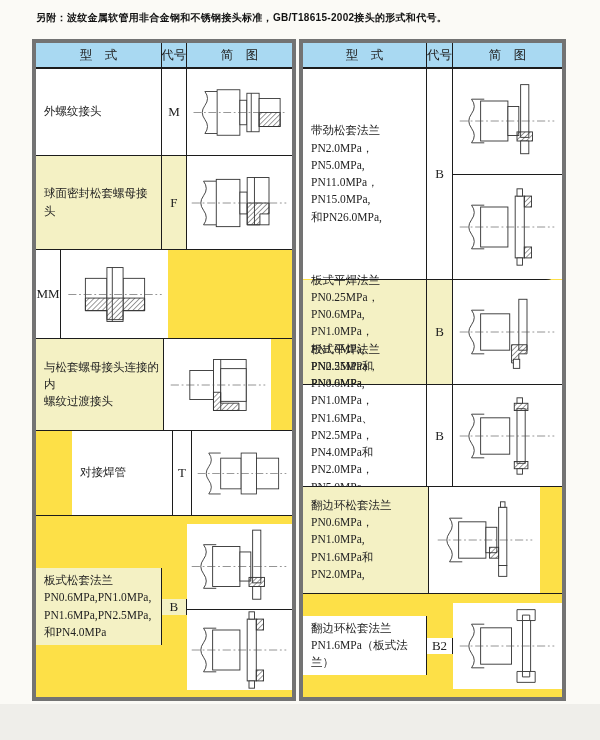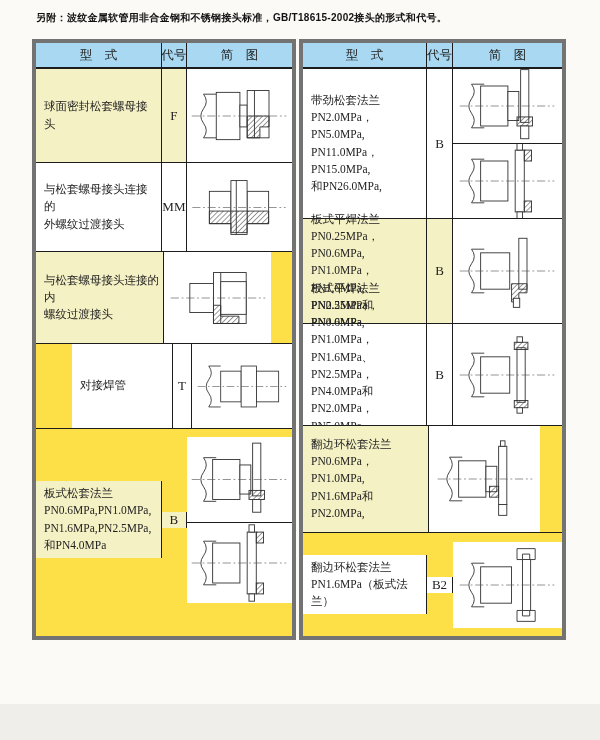--- a/index.html
+++ b/index.html
@@ -65,42 +65,60 @@
 <div class="page-title">另附：波纹金属软管用非合金钢和不锈钢接头标准，GB/T18615-2002接头的形式和代号。</div>
 
 <div class="tables">
   <div class="tbl tbl-left">
     <div class="thead">
       <div class="hcell hcell-type">型　式</div>
       <div class="hcell hcell-code">代号</div>
       <div class="hcell hcell-diag">简　图</div>
     </div>
     <div id="left-body">
+        <div class="row" style="height: 87px;">
+          <div class="cell-type">外螺纹接头</div>
+          <div class="cell-code">M</div>
+          <div class="cell-diag">
+            <div class="subdiag">
+              <svg class="diag" viewBox="0 0 110 88" width="100" height="77">
+                <path class="s" d="M16,20 q6,8 0,16 q-6,8 0,16 q6,8 0,16"></path>
+                <line class="s" x1="16" y1="20" x2="30" y2="20"></line>
+                <line class="s" x1="16" y1="68" x2="30" y2="68"></line>
+                <rect class="s f" x="30" y="18" width="26" height="52"></rect>
+                <rect class="s f" x="56" y="30" width="8" height="28"></rect>
+                <rect class="s f" x="64" y="22" width="14" height="44"></rect>
+                <line class="s" x1="69" y1="22" x2="69" y2="66"></line>
+                <rect class="s f" x="78" y="28" width="24" height="32"></rect>
+                <rect class="s h" x="78" y="44" width="24" height="16"></rect>
+                <line class="cl" x1="3" y1="44" x2="107" y2="44"></line>
+              </svg>
+            </div>
+          </div>
+        </div>
         <div class="row" style="height: 94px;">
           <div class="cell-type hl">球面密封松套螺母接头</div>
           <div class="cell-code hl">F</div>
           <div class="cell-diag">
             <div class="subdiag">
               <svg class="diag" viewBox="0 0 110 88" width="100" height="84">
                 <path class="s" d="M16,20 q6,8 0,16 q-6,8 0,16 q6,8 0,16"></path>
                 <line class="s" x1="16" y1="20" x2="30" y2="20"></line>
                 <line class="s" x1="16" y1="68" x2="30" y2="68"></line>
                 <rect class="s f" x="30" y="18" width="26" height="52"></rect>
                 <rect class="s f" x="56" y="32" width="8" height="24"></rect>
                 <rect class="s f" x="64" y="16" width="24" height="52"></rect>
                 <line class="s" x1="72" y1="16" x2="72" y2="68"></line>
                 <path class="s h" d="M64,44 h24 v12 h-10 v12 h-14 z"></path>
                 <line class="cl" x1="3" y1="44" x2="107" y2="44"></line>
               </svg>
             </div>
           </div>
         </div>
         <div class="row" style="height: 89px;">
-          <div class="cell-type">与松套螺母接头连接的
-外螺纹过渡接头</div>
           <div class="cell-code">MM</div>
           <div class="cell-diag">
             <div class="subdiag">
               <svg class="diag" viewBox="0 0 110 88" width="100" height="79">
                 <rect class="s f" x="22" y="26" width="24" height="36"></rect>
                 <rect class="s f" x="64" y="26" width="24" height="36"></rect>
                 <rect class="s f" x="46" y="14" width="18" height="60"></rect>
                 <line class="s" x1="52" y1="14" x2="52" y2="74"></line>
                 <path class="s h" d="M22,48 h66 v14 h-24 v10 h-18 v-10 h-24 z"></path>
                 <line class="cl" x1="3" y1="44" x2="107" y2="44"></line>
@@ -180,21 +198,21 @@
       </div>
   </div>
   <div class="tbl-gap"></div>
   <div class="tbl tbl-right">
     <div class="thead">
       <div class="hcell hcell-type">型　式</div>
       <div class="hcell hcell-code">代号</div>
       <div class="hcell hcell-diag">简　图</div>
     </div>
     <div id="right-body">
-        <div class="row" style="height: 150px;">
+        <div class="row" style="height: 211px; border-radius: 16px;">
           <div class="cell-type">带劲松套法兰
 PN2.0MPa，PN5.0MPa,
 PN11.0MPa，PN15.0MPa,
 和PN26.0MPa,</div>
           <div class="cell-code">B</div>
           <div class="cell-diag">
             <div class="subdiag split-top" style="height: 106px;">
               <svg class="diag" viewBox="0 0 110 88" width="100" height="86">
                 <path class="s" d="M16,20 q6,8 0,16 q-6,8 0,16 q6,8 0,16"></path>
                 <line class="s" x1="16" y1="20" x2="30" y2="20"></line>

